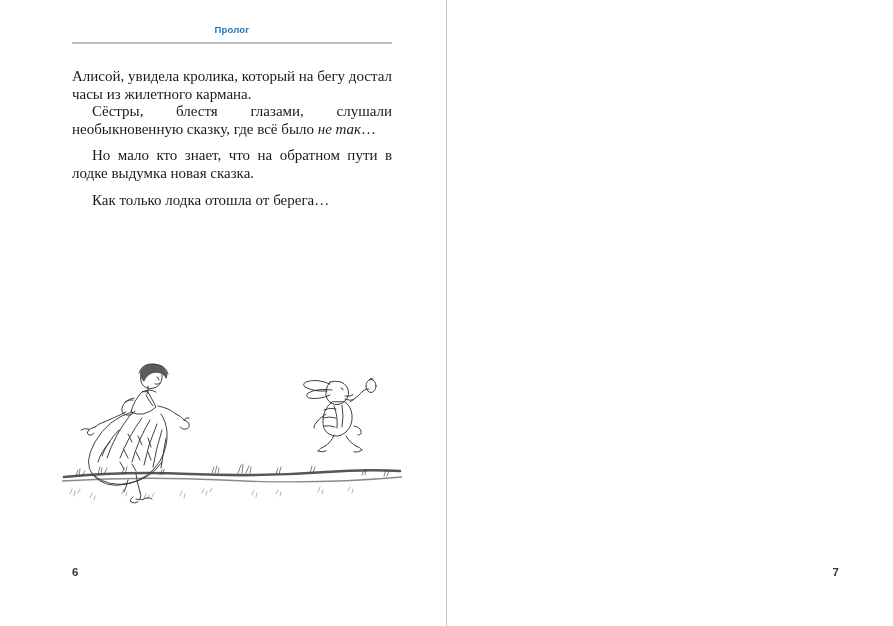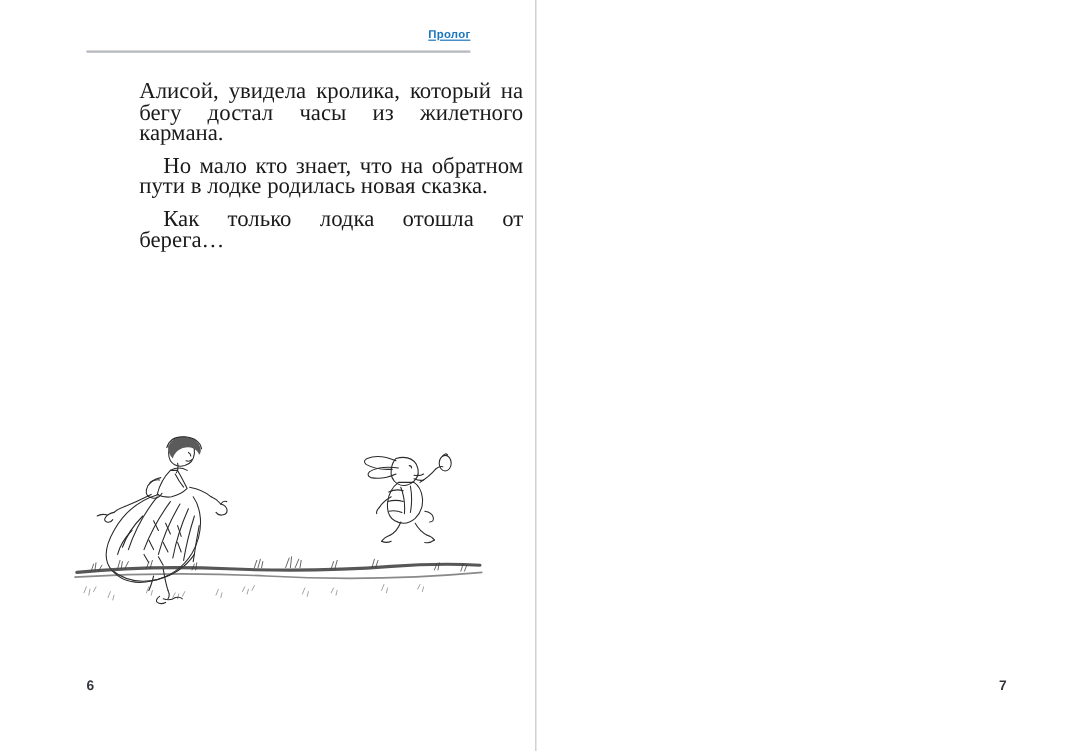--- a/index.html
+++ b/index.html
@@ -52,41 +52,40 @@
 
   .runhead-text {
     font-family: "Liberation Sans", "DejaVu Sans", sans-serif;
     font-size: 9.5px;
     font-weight: bold;
     color: #1b76bc;
     letter-spacing: 0.2px;
     white-space: nowrap;
     line-height: 12px;
   }
-  .runhead-left .runhead-text  { text-align: right; text-decoration: underline; }
+  .runhead-left .runhead-text  { text-align: center; }
   .runhead-right .runhead-text { text-align: right; }
 
   .runrule {
     position: absolute;
     bottom: 0;
     left: 0;
     right: 0;
     height: 2px;
     background: #b9bcc0;
   }
 
   
   .textblock {
     position: absolute;
-    font-size: 19px;
+    font-size: 15px;
     line-height: 17.6px;
     text-align: justify;
     text-justify: inter-word;
     hyphens: manual;
-    margin-left: 44px;
   }
   .textblock-left {
     left: 72px;
     width: 320px;
     top: 68px;
   }
   .textblock p {
     margin: 0;
     text-indent: 20px;
   }
@@ -124,21 +123,22 @@
   <div class="page page-left">
 
     <div class="runhead runhead-left">
       <div class="runhead-text">Пролог</div>
       <div class="runrule"></div>
     </div>
 
     <div class="textblock textblock-left">
       <div id="left-paras">
           <p class="noindent"><span>Алисой, увидела кролика, который на бегу достал часы из жилетного кармана.</span></p>
-          <p class=" gap"><span>Но мало кто знает, что на обратном пути в лодке родилась новая сказка.</span></p>
+          <p><span>Сёстры, блестя глазами, слушали необыкновенную сказку, где всё было </span><i>не так</i><span>…</span></p>
+          <p class=" gap"><span>Но мало кто знает, что на обратном пути в лодке выдумка новая сказка.</span></p>
           <p class=" gap"><span>Как только лодка отошла от берега…</span></p>
         </div>
     </div>
 
     <div class="illus">
       <svg viewBox="0 0 340 150" xmlns="http://www.w3.org/2000/svg">
         <g fill="none" stroke="#2b2b2b" stroke-width="0.9" stroke-linecap="round" stroke-linejoin="round">
 
           <path d="M80 13 q6 -7 14 -4 q7 3 6 11 q-1 8 -8 10 q-8 2 -12 -4 q-3 -6 0 -13 z"></path>
 

